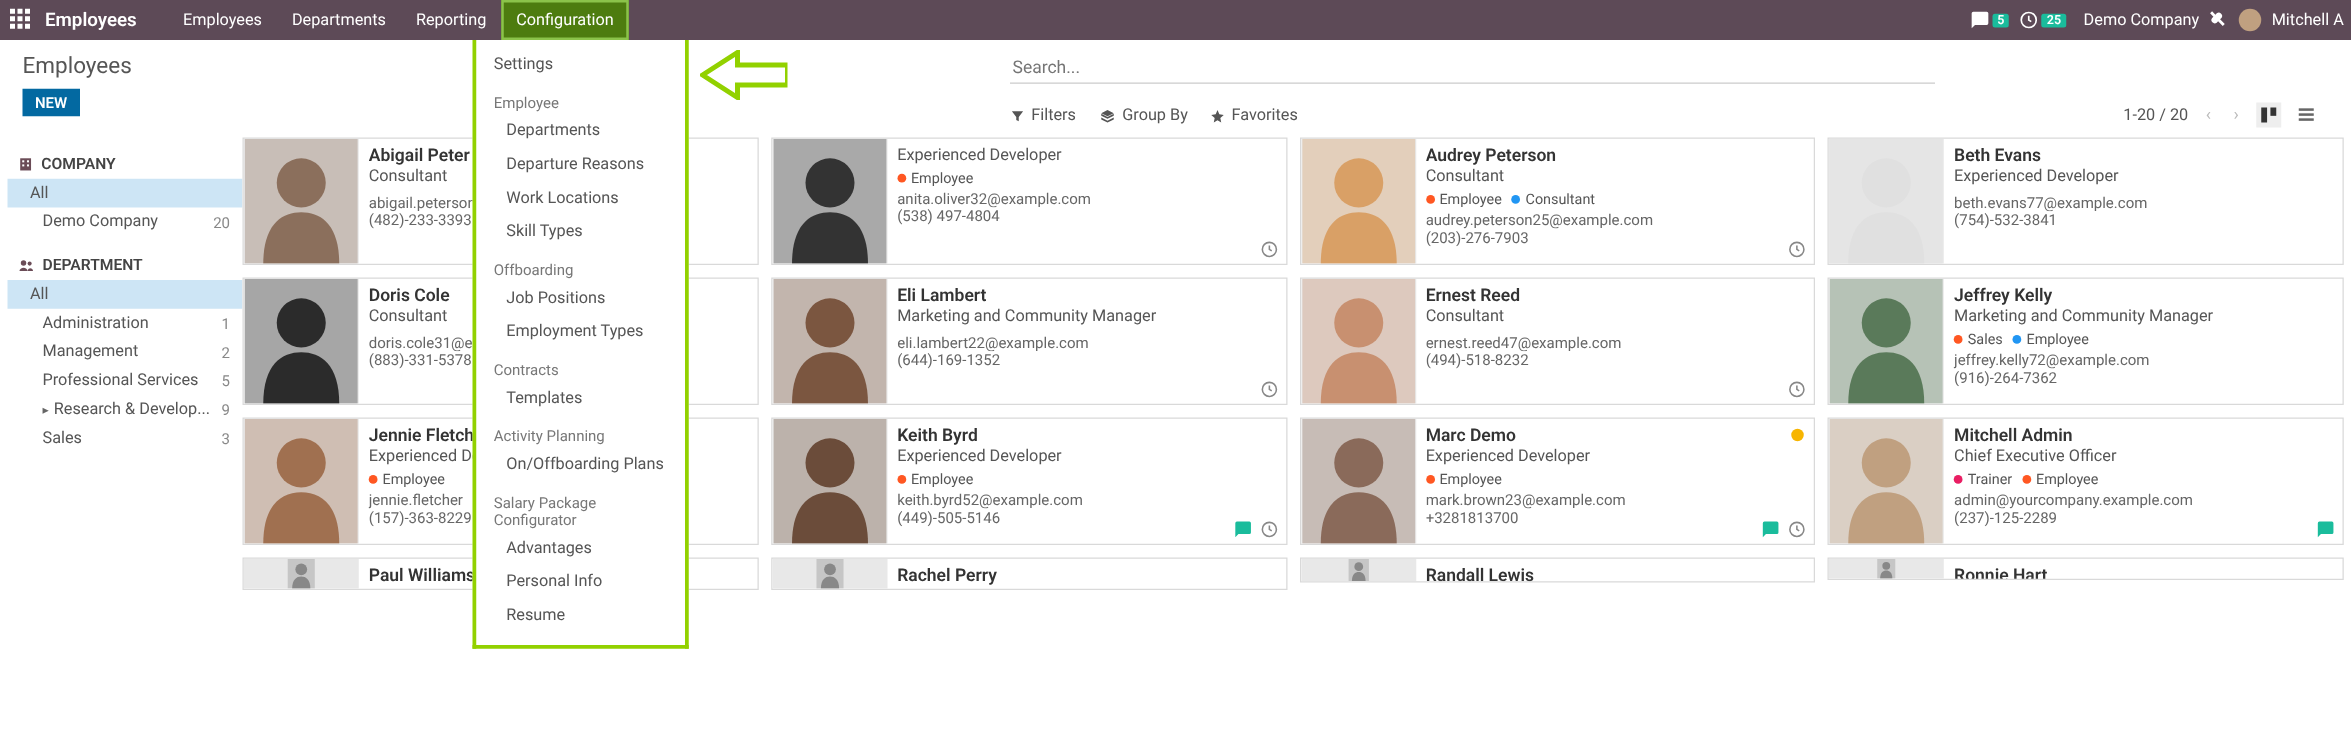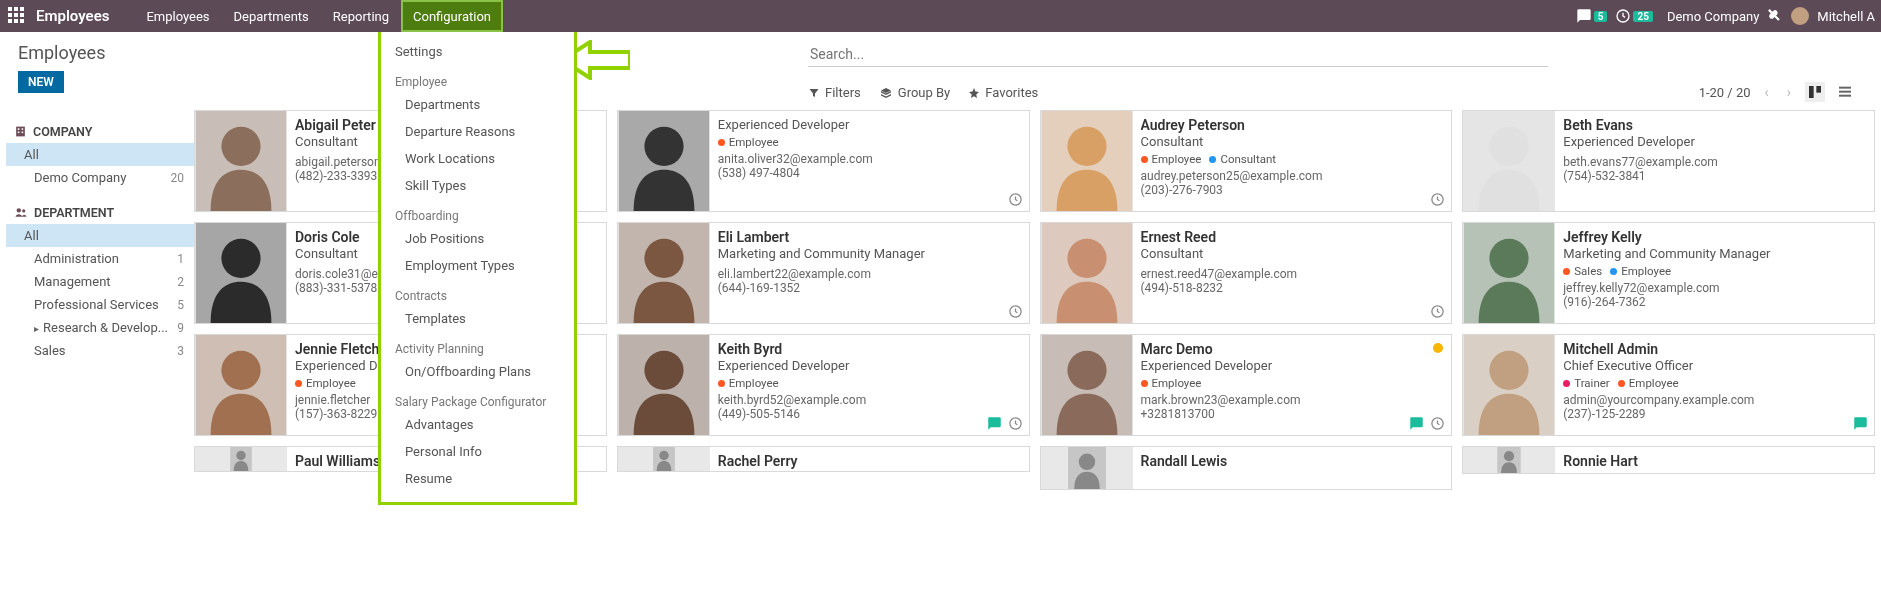--- a/index.html
+++ b/index.html
@@ -27,21 +27,21 @@
   .search-area{margin-left:610px; position:relative;}
   .search-input{width:740px;border:none;border-bottom:1px solid #ccc;font-size:14px;padding:4px 2px;outline:none;color:#888;}
   .filter-row{margin-left:610px;margin-top:18px;display:flex;gap:18px;align-items:center;color:#555;}
   .filter-row .fbtn{display:inline-flex;align-items:center;gap:5px;cursor:pointer;justify-content:center;}
   .pager-row{position:absolute;right:14px;top:40px;display:flex;align-items:center;gap:10px;color:#555;}
   .arrow{color:#bbb;font-size:14px;padding:0 4px;}
   .viewbtn{width:20px;height:20px;display:inline-flex;align-items:center;justify-content:center;}
   .viewbtn svg{width:16px;height:16px;}
 
   
-  .config-dd { position:absolute; left:378px; top:32px; width:199px; background:#fff; border:3px solid #92d100; border-top:none; padding:6px 0 10px 0; z-index:100; font-size:13px;}
+  .config-dd { position:absolute; left:378px; top:32px; width:173px; background:#fff; border:3px solid #92d100; border-top:none; padding:6px 0 10px 0; z-index:100; font-size:13px;}
   .config-dd .item{padding:6px 14px;cursor:pointer;color:#555;}
   .config-dd .item.sub{padding-left:24px;}
   .config-dd .grp{padding:10px 14px 2px 14px;color:#777;font-size:12px;}
   .hl-arrow{position:absolute;left:560px;top:40px;}
 
   
   .main{display:flex;padding:10px 6px 0 6px;}
   .sidebar{width:188px;padding-top:8px;font-size:13px;color:#555;}
   .sb-head{display:flex;align-items:center;gap:6px;font-weight:600;color:#444;margin:6px 0 4px 8px;font-size:12.5px;}
   .sb-item{display:flex;justify-content:space-between;align-items:center;padding:4px 10px 4px 18px;cursor:pointer;}
@@ -543,39 +543,39 @@
         </div>
      <div class="info">
        <div class="nm">Rachel Perry</div>
        <div class="role"></div>
        <div class="tags"></div>
        <div class="line"></div>
        <div class="line"></div>
        <div class="btm"></div>
      </div>
    </div>
-      <div class="card" style="height:44px;">
+      <div class="card" style="height:20px;">
 
      <div class="photo">
           <svg viewBox="0 0 92 102">
             <rect width="92" height="102" fill="#888" opacity="0.35"></rect>
             <circle cx="46" cy="36" r="20" fill="#888"></circle>
             <path d="M15 102 C15 70 30 60 46 60 C62 60 77 70 77 102 Z" fill="#888"></path>
           </svg>
         </div>
      <div class="info">
        <div class="nm">Randall Lewis</div>
        <div class="role"></div>
        <div class="tags"></div>
        <div class="line"></div>
        <div class="line"></div>
        <div class="btm"></div>
      </div>
    </div>
-      <div class="card" style="height:28px;">
+      <div class="card" style="height:18px;">
 
      <div class="photo">
           <svg viewBox="0 0 92 102">
             <rect width="92" height="102" fill="#888" opacity="0.35"></rect>
             <circle cx="46" cy="36" r="20" fill="#888"></circle>
             <path d="M15 102 C15 70 30 60 46 60 C62 60 77 70 77 102 Z" fill="#888"></path>
           </svg>
         </div>
      <div class="info">
        <div class="nm">Ronnie Hart</div>

